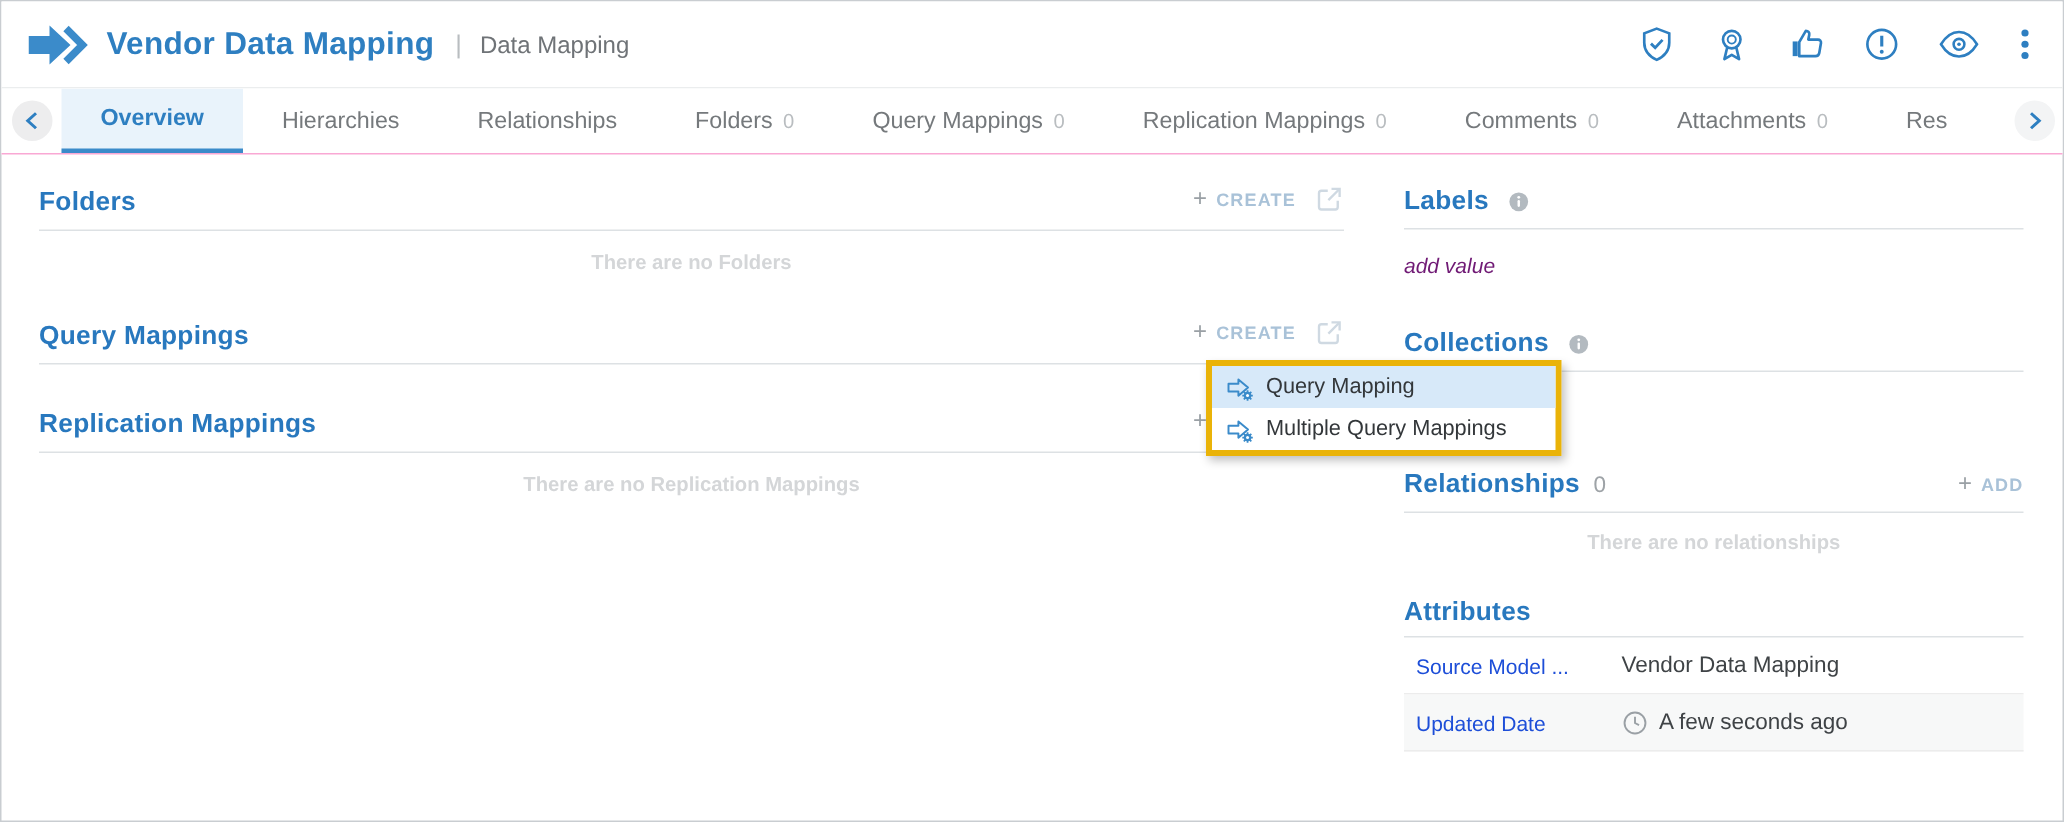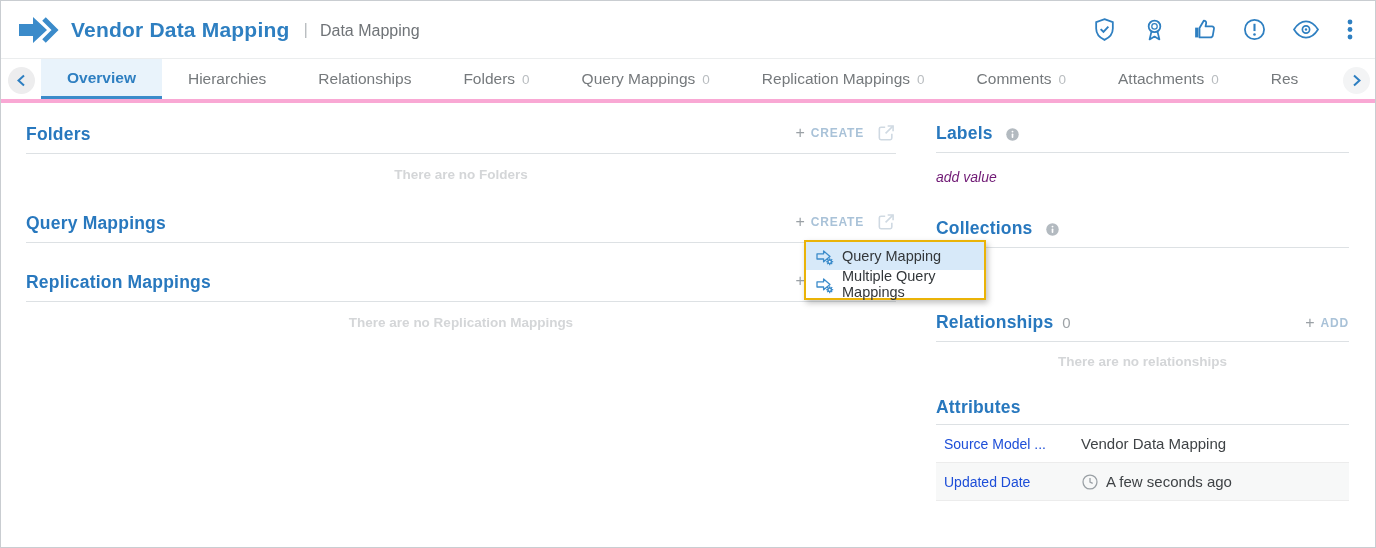--- a/index.html
+++ b/index.html
@@ -21,21 +21,21 @@
   }
   .logo { width:40px; height:30px; flex:0 0 auto; }
   .title { color:#2e7fc1; font-size:21px; font-weight:700; margin-left:12px; letter-spacing:.2px; }
   .title-sep { color:#b9bdc0; font-size:17px; margin:0 12px 0 14px; font-weight:400; }
   .subtitle { color:#6f7377; font-size:16px; padding-top:3px; }
   .header-actions { margin-left:auto; display:flex; align-items:center; gap:25px; }
   .hicon { width:25px; height:25px; display:block; cursor:pointer; }
   
   .tabbar {
     position:absolute; top:58px; left:0; right:0; height:44px;
-    border-bottom:4px solid #f9a8d4; background:#fff;
+    border-bottom:1px solid #f9a8d4; background:#fff;
     display:flex; align-items:stretch; white-space:nowrap; overflow:hidden;
   }
   .tab-scroll {
     width:27px; height:27px; border-radius:50%; background:#ededee;
     display:flex; align-items:center; justify-content:center;
     margin:8px 6px 0 7px; flex:0 0 auto; cursor:pointer;
   }
   .tab-scroll.right {
     position:absolute; right:5px; top:8px; margin:0; background:#f3f4f5; z-index:5;
   }
@@ -78,22 +78,22 @@
     border-bottom:1px solid #ececec; font-size:14px;
   }
   .attr-row.striped { background:#f7f8f8; }
   .attr-label { width:145px; flex:0 0 auto; color:#1d4ed8; padding-left:8px;
     white-space:nowrap; overflow:hidden; }
   .attr-value { color:#3f4346; font-size:15px; display:flex; align-items:center; gap:7px; }
   .attr-value.link { color:#2e7fc1; cursor:pointer; }
   .vicon { width:18px; height:18px; flex:0 0 auto; }
   
   .dropdown {
-    position:absolute; left:803px; top:239px; width:182px; z-index:50;
-    background:#fff; border:2px solid #eab308;
+    position:absolute; left:803px; top:239px; width:237px; z-index:50;
+    background:#fff; border:4px solid #eab308;
     box-shadow:2px 3px 6px rgba(0,0,0,.25);
   }
   .dd-item {
     display:flex; align-items:center; gap:8px; height:28px;
     padding:0 10px 0 9px; font-size:14.5px; color:#33373a; cursor:pointer;
   }
   .dd-item.highlight { background:#d7e9f9; }
   .ddicon { width:19px; height:19px; flex:0 0 auto; }
 </style>
 </head>

